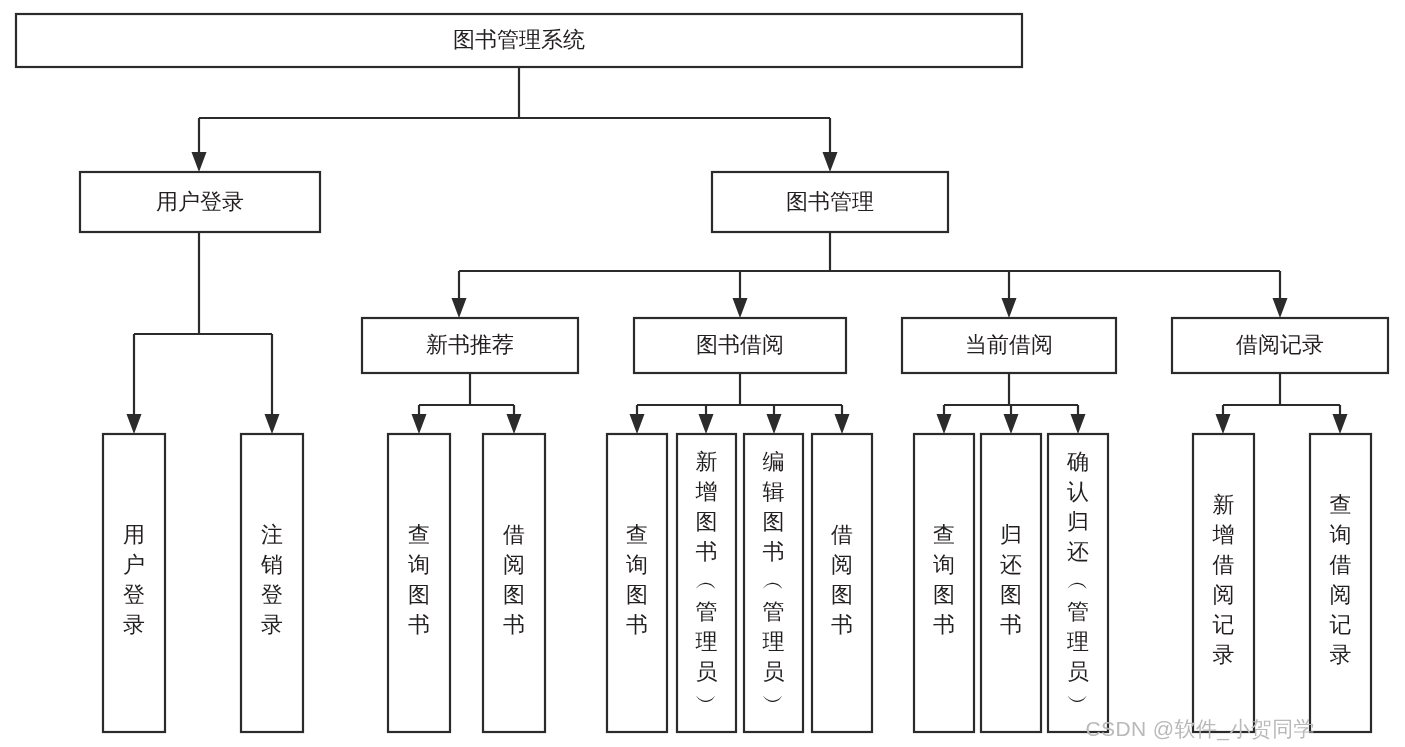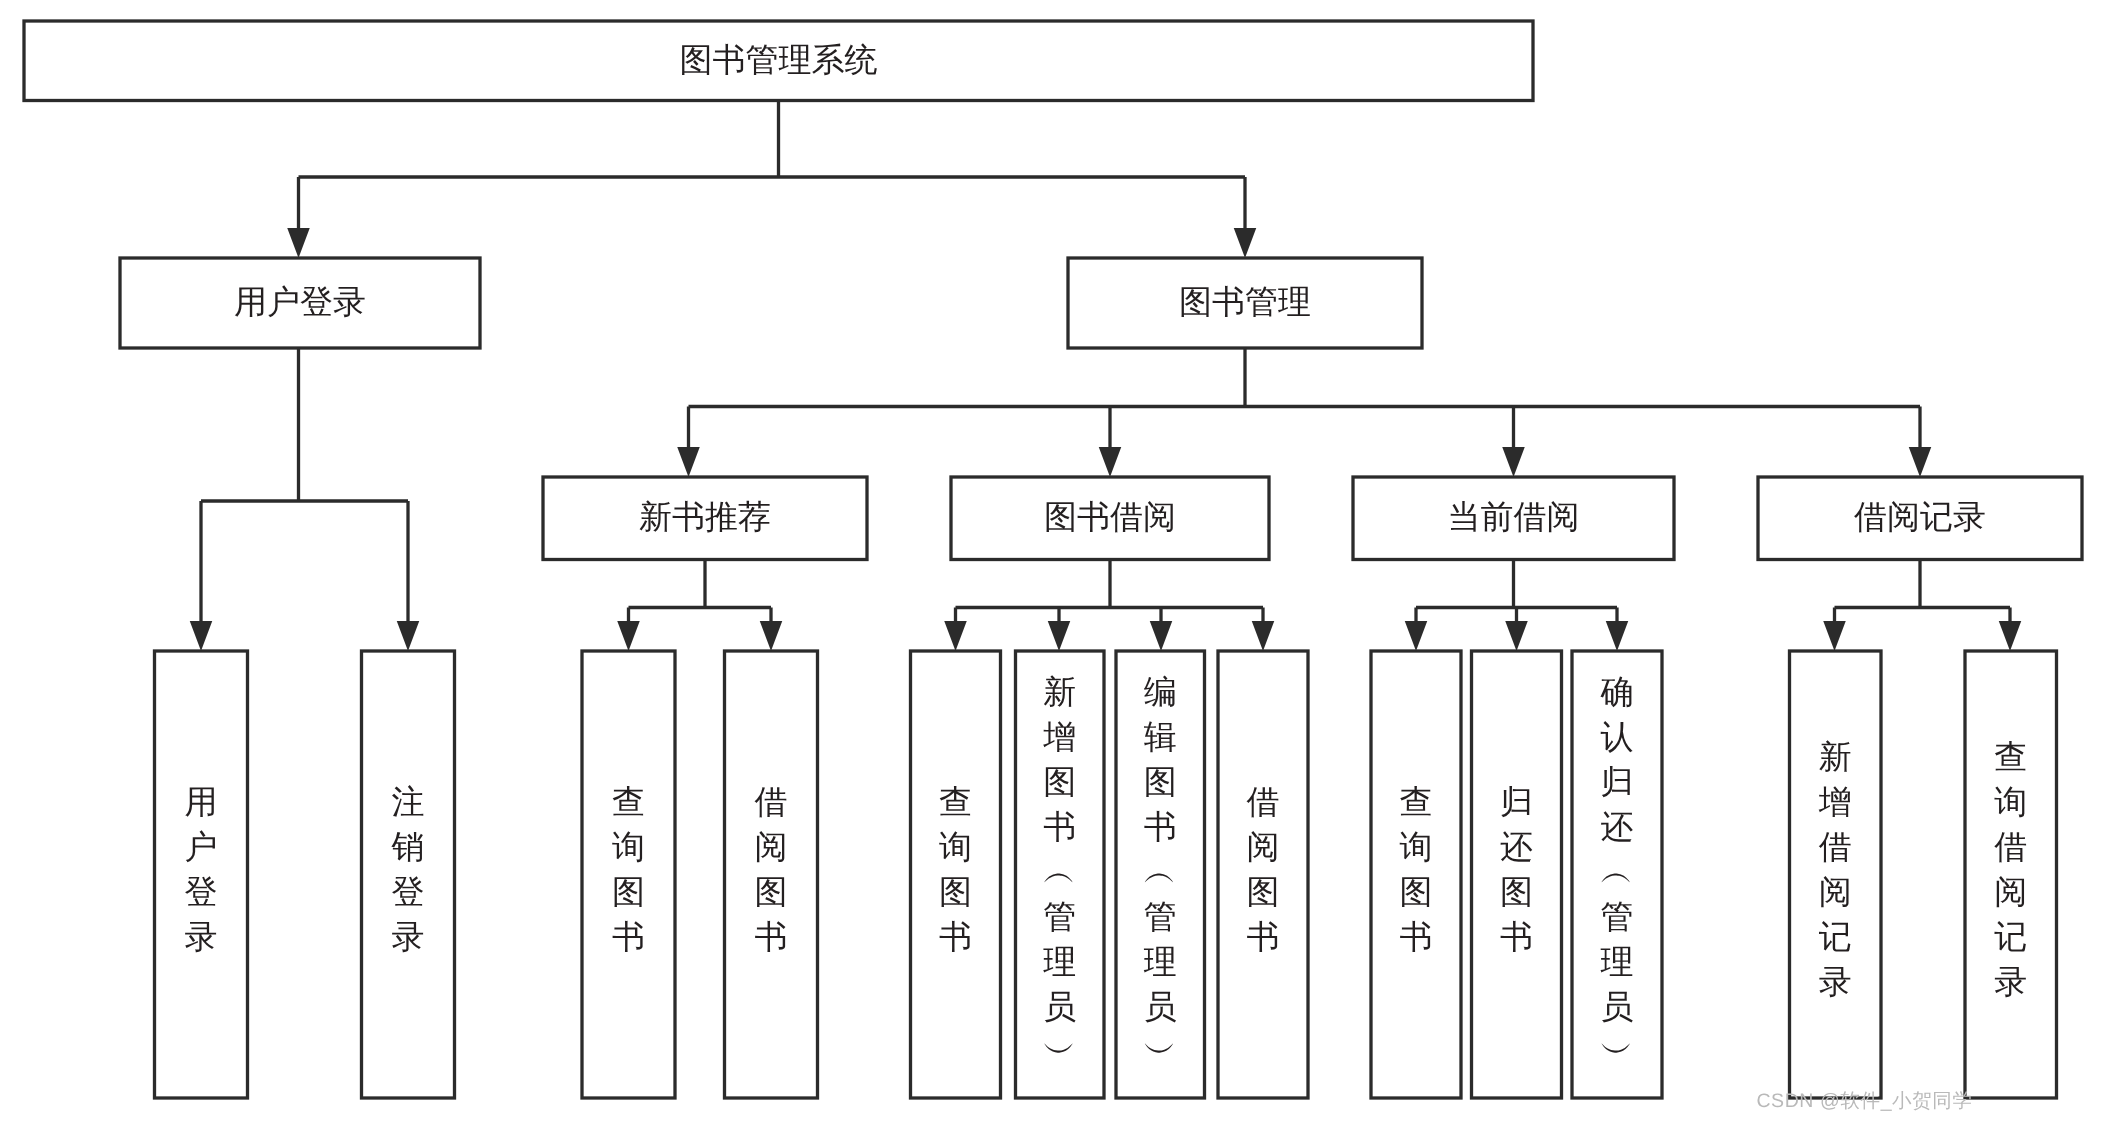--- a/index.html
+++ b/index.html
@@ -54,21 +54,21 @@
   }
   .arrow-head {
     fill: #2b2b2b;
     stroke: none;
   }
   #watermark {
     position: absolute;
     right: 8px;
     bottom: 4px;
     font-family: "Liberation Sans", "DejaVu Sans", sans-serif;
-    font-size: 13px;
+    font-size: 21px;
     color: #b9b9b9;
     letter-spacing: 0.4px;
     white-space: nowrap;
     user-select: none;
   }
 </style>
 </head>
 <body>
 
 <div id="diagram-root">

